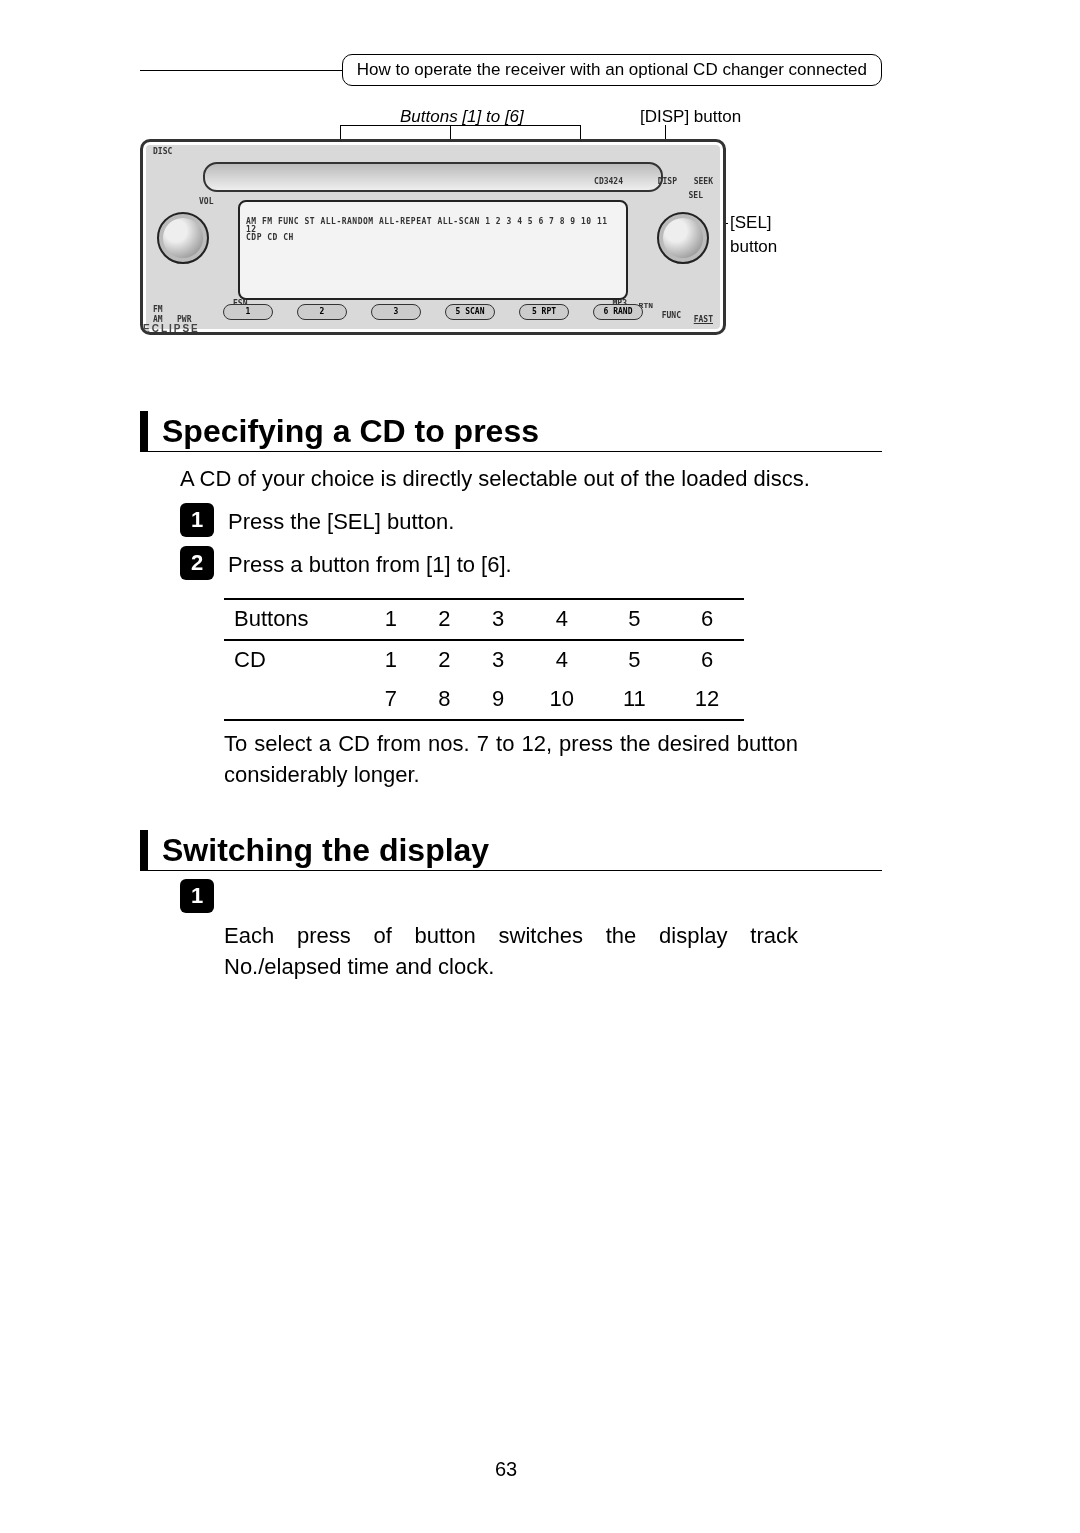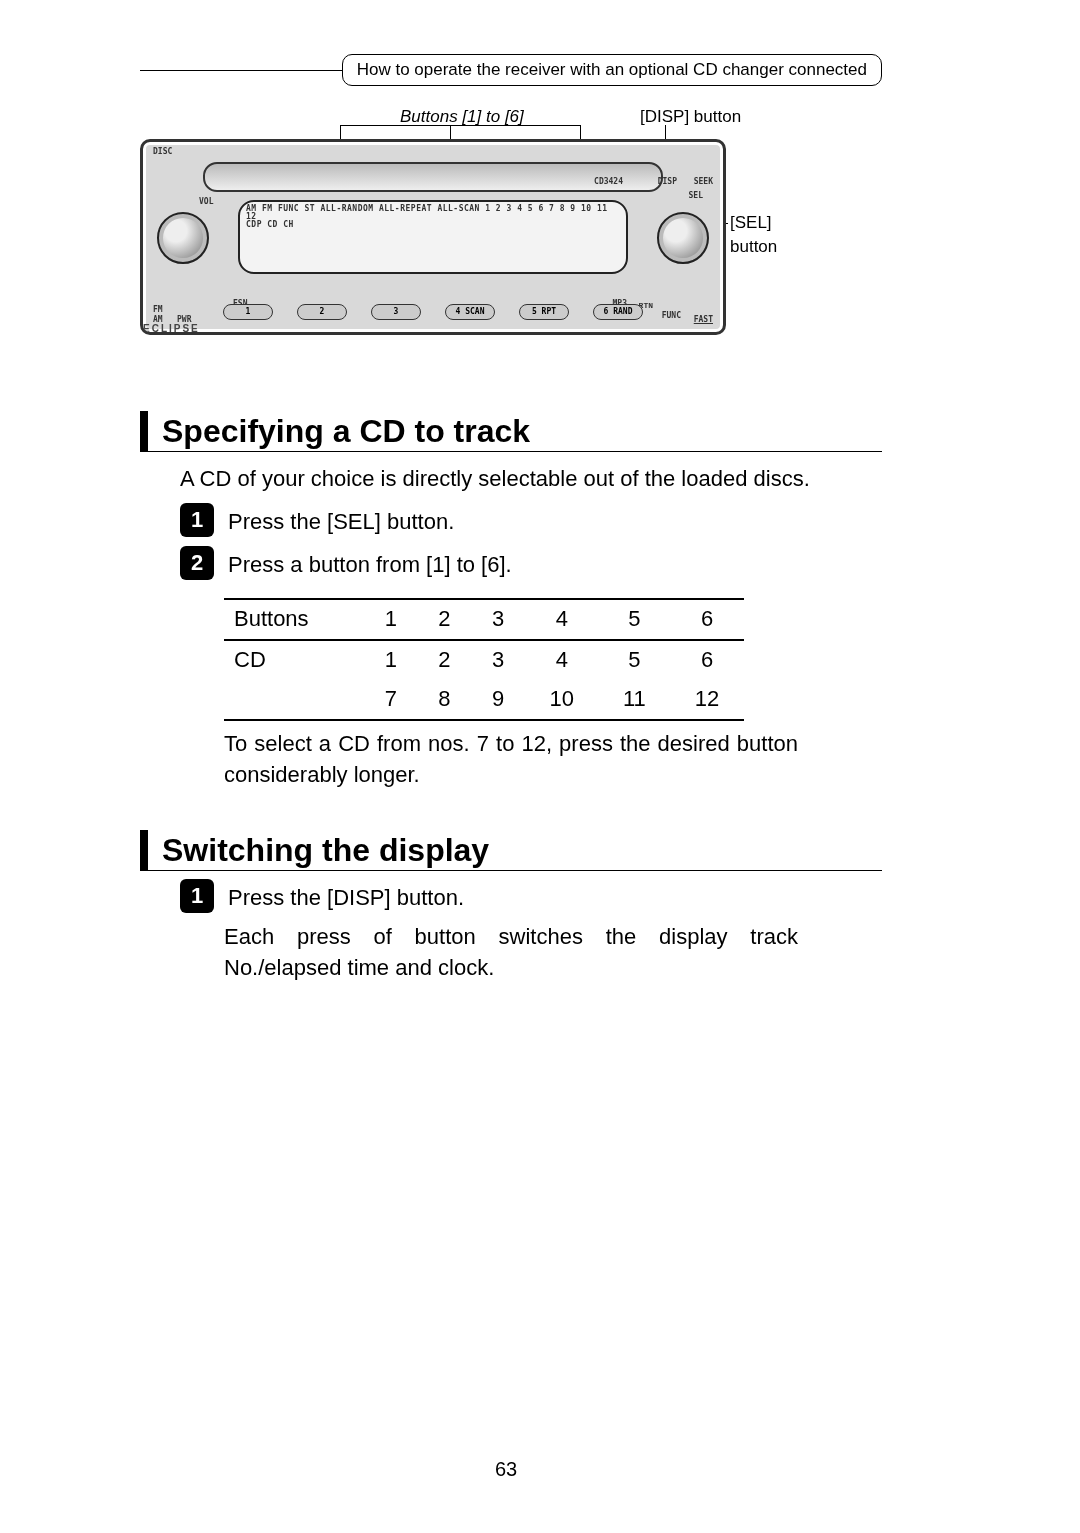--- a/index.html
+++ b/index.html
@@ -74,25 +74,25 @@
     border-radius: 50%;
     background: radial-gradient(circle at 35% 35%, #eee 0 25%, #999 70%, #666 100%);
     box-shadow: inset 0 0 0 4px #bbb;
   }
   .panel .dial.left  { left: 14px; top: 70px; }
   .panel .dial.right { right: 14px; top: 70px; }
   .panel .screen {
     position: absolute;
     left: 95px; right: 95px; top: 58px; height: 64px;
     border: 2px solid #222;
-    border-radius: 16px;
+    border-radius: 8px;
     background: #f3f3f3;
     font: 700 8px/1 monospace;
     color: #333;
-    padding: 3px 6px;
+    padding: 16px 6px;
     overflow: hidden;
     letter-spacing: 0.5px;
   }
   .panel .screen .row1 { display:flex; justify-content:space-between; }
   .panel .screen .row2 { font-size:8px; }
   .panel .btnbar {
     position: absolute;
     left: 80px; right: 80px; bottom: 12px;
     display: flex;
     justify-content: space-between;
@@ -228,29 +228,29 @@
         <div class="row1">
           <span>AM FM FUNC ST ALL-RANDOM ALL-REPEAT ALL-SCAN 1 2 3 4 5 6 7 8 9 10 11 12</span>
         </div>
         <div class="row2">CDP CD CH</div>
       </div>
 
       <div class="btnbar">
         <span>1</span>
         <span>2</span>
         <span>3</span>
-        <span>4 SCAN</span>
+        <span>5 SCAN</span>
         <span>5 RPT</span>
         <span>6 RAND</span>
       </div>
       <div class="brand">ECLIPSE</div>
     </div>
   </div>
 
-  <h2 class="sec">Specifying a CD to track</h2>
+  <h2 class="sec">Specifying a CD to press</h2>
   <p class="lead-text">A CD of your choice is directly selectable out of the loaded discs.</p>
 
   <div class="step">
     <div class="num">1</div>
     <div class="txt">Press the [SEL] button.</div>
   </div>
   <div class="step">
     <div class="num">2</div>
     <div class="txt">Press a button from [1] to [6].</div>
   </div>
@@ -295,18 +295,17 @@
         </tr>
   </tbody>
     </table>
 
   <p class="note">To select a CD from nos. 7 to 12, press the desired button considerably longer.</p>
 
   <h2 class="sec">Switching the display</h2>
 
   <div class="step">
     <div class="num">1</div>
-    <div class="txt">Press the [DISP] button.</div>
   </div>
   <p class="note">Each press of button switches the display track No./elapsed time and clock.</p>
 
   <div class="pagenum">63</div>
 </div>
 
 </body></html>

